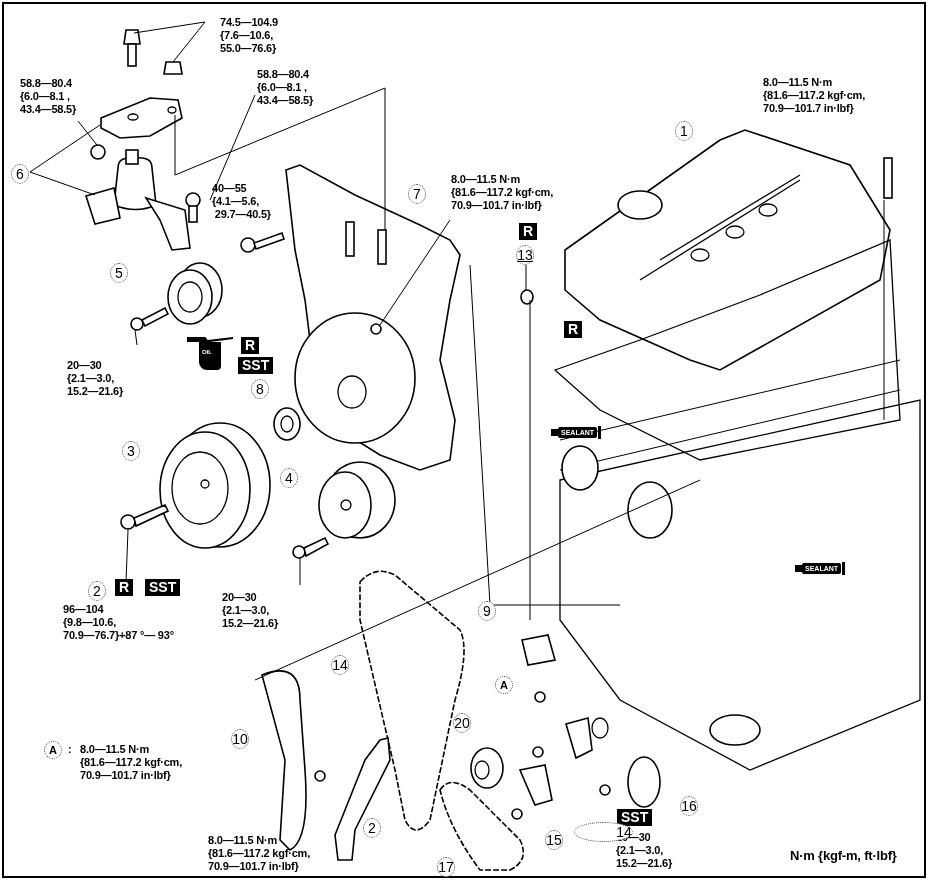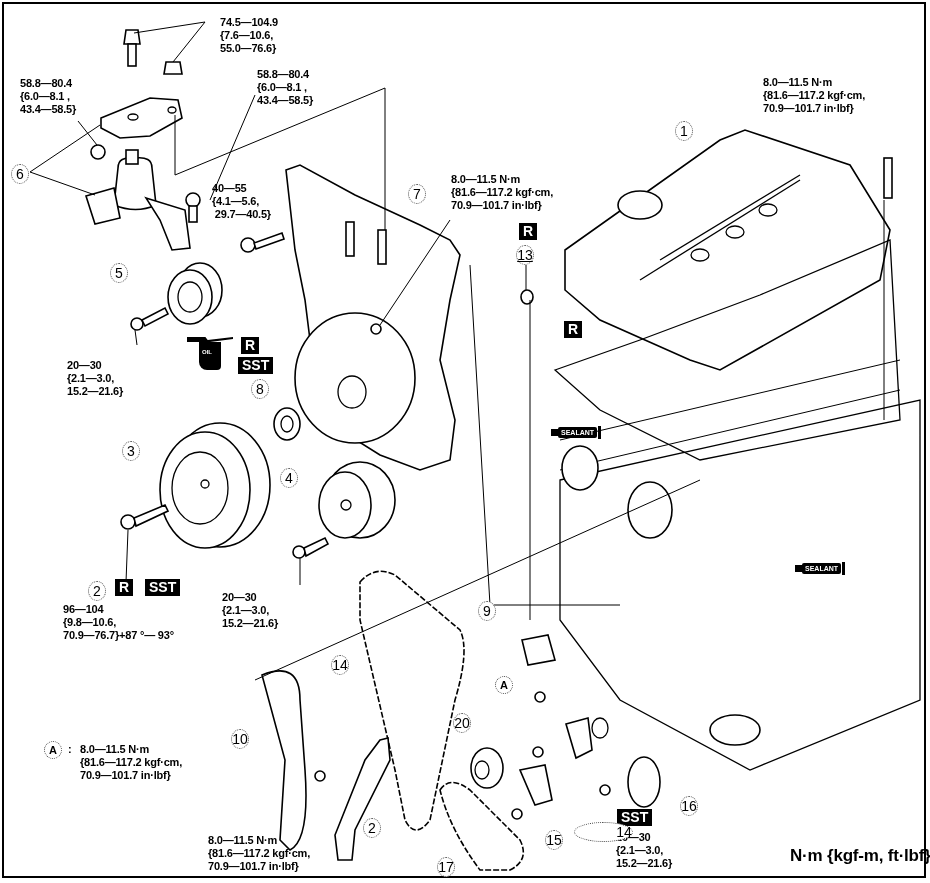--- a/index.html
+++ b/index.html
@@ -195,21 +195,21 @@
 {2.1—3.0,
 15.2—21.6}</div>
 
 <div class="circA" style="left:44px;top:741px;">A</div>
 <div class="lbl" style="left:68px;top:743px;">:</div>
 <div class="lbl" style="left:80px;top:743px;">8.0—11.5 N·m
 {81.6—117.2 kgf·cm,
 70.9—101.7 in·lbf}</div>
 <div class="circA" style="left:495px;top:676px;">A</div>
 
-<div class="lbl" style="left:790px;top:849px;font-size:17px;text-align:center;">N·m {kgf-m, ft·lbf}</div>
+<div class="lbl" style="left:790px;top:849px;font-size:13px;text-align:center;">N·m {kgf-m, ft·lbf}</div>
 
 <div class="tag" style="left:519px;top:223px;">R</div>
 <div class="tag" style="left:564px;top:321px;">R</div>
 <div class="tag" style="left:241px;top:337px;">R</div>
 <div class="tag" style="left:238px;top:357px;">SST</div>
 <div class="tag" style="left:115px;top:579px;">R</div>
 <div class="tag" style="left:145px;top:579px;">SST</div>
 <div class="tag" style="left:617px;top:809px;">SST</div>
 
 <div class="oil" style="left:187px;top:337px;">

